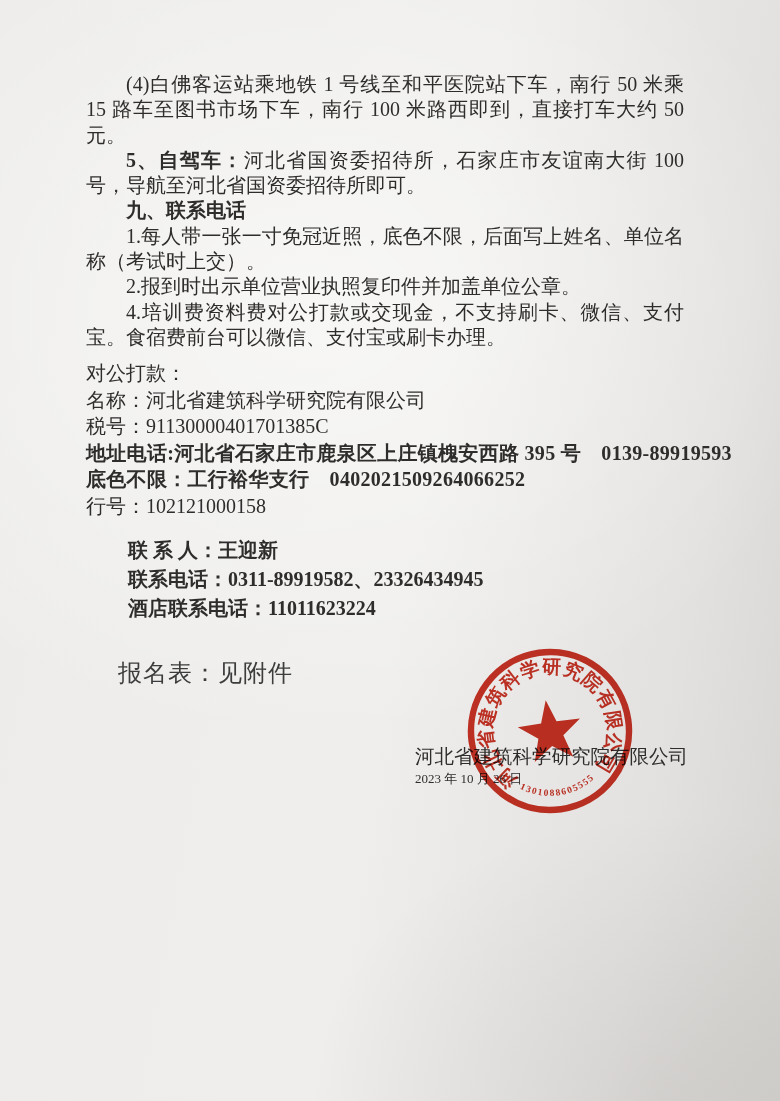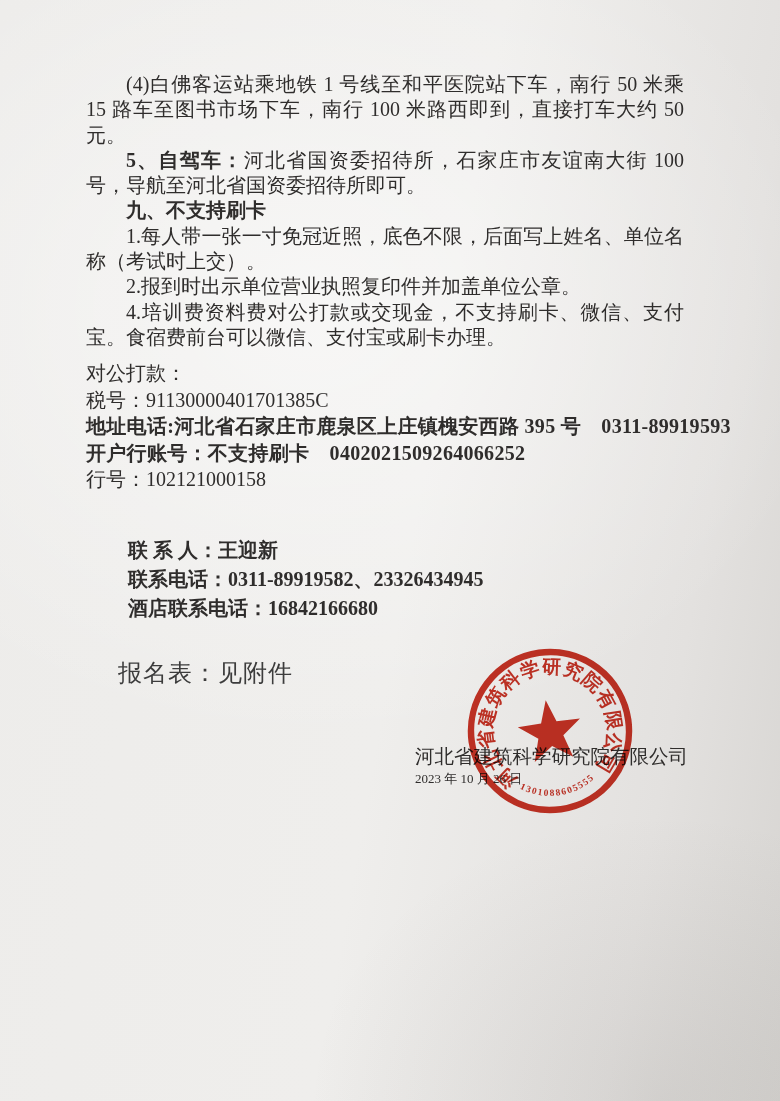--- a/index.html
+++ b/index.html
@@ -59,38 +59,39 @@
   .stamp text{font-family:"Liberation Serif","DejaVu Serif",serif;font-weight:700;}
 </style>
 </head>
 <body>
 
 <div class="page">
 
   <div class="doc-body">
     <p><b></b><span>(4)白佛客运站乘地铁 1 号线至和平医院站下车，南行 50 米乘 15 路车至图书市场下车，南行 100 米路西即到，直接打车大约 50 元。</span></p>
     <p><b>5、自驾车：</b><span>河北省国资委招待所，石家庄市友谊南大街 100 号，导航至河北省国资委招待所即可。</span></p>
-    <p><b>九、不支持刷卡</b><span></span></p>
+    <p><b>九、联系电话</b><span></span></p>
     <p><b></b><span>1.每人带一张一寸免冠近照，底色不限，后面写上姓名、单位名称（考试时上交）。</span></p>
     <p><b></b><span>2.报到时出示单位营业执照复印件并加盖单位公章。</span></p>
     <p><b></b><span>4.培训费资料费对公打款或交现金，不支持刷卡、微信、支付宝。食宿费前台可以微信、支付宝或刷卡办理。</span></p>
   </div>
 
   <div class="payment">
     <div>对公打款：</div>
+    <div>名称：河北省建筑科学研究院有限公司</div>
     <div>税号：91130000401701385C</div>
-    <div class="hv">地址电话:河北省石家庄市鹿泉区上庄镇槐安西路 395 号　0311-89919593</div>
-    <div class="hv">开户行账号：不支持刷卡　0402021509264066252</div>
+    <div class="hv">地址电话:河北省石家庄市鹿泉区上庄镇槐安西路 395 号　0139-89919593</div>
+    <div class="hv">底色不限：工行裕华支行　0402021509264066252</div>
     <div>行号：102121000158</div>
   </div>
 
   <div class="contacts">
     <div>联 系 人：王迎新</div>
     <div>联系电话：0311-89919582、23326434945</div>
-    <div>酒店联系电话：16842166680</div>
+    <div>酒店联系电话：11011623224</div>
   </div>
 
   <div class="attachment">报名表：见附件</div>
 
   <div class="sig-company">河北省建筑科学研究院有限公司</div>
   <div class="sig-date">2023 年 10 月 26 日</div>
 
   <svg class="stamp" viewBox="0 0 200 200" aria-hidden="true">
     <defs>
       <path id="arcTop" d="M 62.7 144.4 A 58 58 0 1 1 137.3 144.4" fill="none"></path>

